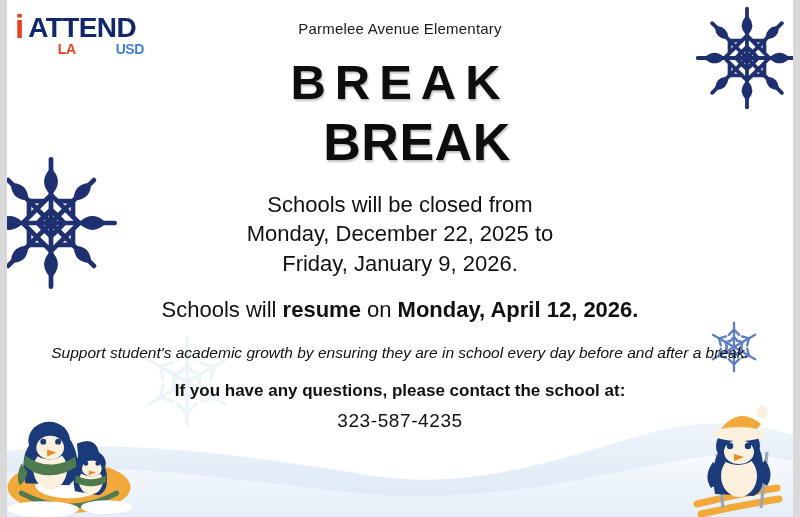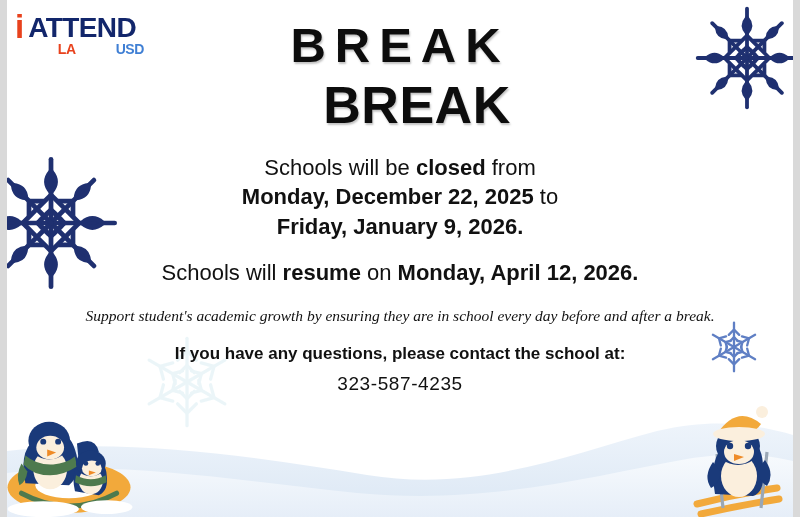--- a/index.html
+++ b/index.html
@@ -56,25 +56,25 @@
     text-shadow:1px 2px 2px rgba(120,120,120,.45);
   }
   .title-break{
     margin-top:9px;
     font-size:52px;font-weight:bold;color:#0d0d0d;
     letter-spacing:.5px;line-height:1;
     text-shadow:1px 2px 2px rgba(120,120,120,.45);
     margin-left:34px;
   }
   .closed-block{margin-top:22px;font-size:22px;color:#111;line-height:1.33;}
-  .closed-block b{font-weight:bold;}
+  .closed-block b{font-weight:normal;}
   .resume-line{margin-top:19px;font-size:22px;color:#111;}
   .resume-line b{font-weight:bold;}
   .support-note{
-    margin-top:19px;font-size:15.5px;font-style:italic;color:#111;line-height:1.4;font-family:Liberation Serif, serif;
+    margin-top:19px;font-size:15.5px;font-style:italic;color:#111;line-height:1.4;
   }
   .contact-line{margin-top:18px;font-size:17px;font-weight:bold;color:#111;}
   .phone{margin-top:9px;font-size:19px;color:#111;letter-spacing:.6px;}
 
   
   .deco{position:absolute;pointer-events:none;}
   .flake-tr{right:-10px;top:-8px;width:112px;height:132px;}
   .flake-l{left:-30px;top:143px;width:148px;height:160px;}
   .flake-sm{right:30px;top:318px;width:58px;height:58px;}
   .flake-ghost{left:128px;top:330px;width:104px;height:104px;opacity:.30;}
@@ -326,20 +326,21 @@
     <div class="logo-row">
       <span class="logo-i">i</span>
       <span class="logo-attend">ATTEND</span>
     </div>
     <div class="logo-lausd">
       <span class="logo-la">LA</span><span class="logo-usd">USD</span>
     </div>
   </div>
 
   <div class="content">
+    <div class="school-name">Parmelee Avenue Elementary</div>
 
     <div class="title-winter">BREAK</div>
     <div class="title-break">BREAK</div>
 
     <div class="closed-block">
       <div><span>Schools will be </span><b>closed</b><span> from</span></div>
       <div><b>Monday, December 22, 2025</b><span> to</span></div>
       <div><b>Friday, January 9, 2026.</b></div>
     </div>
 

